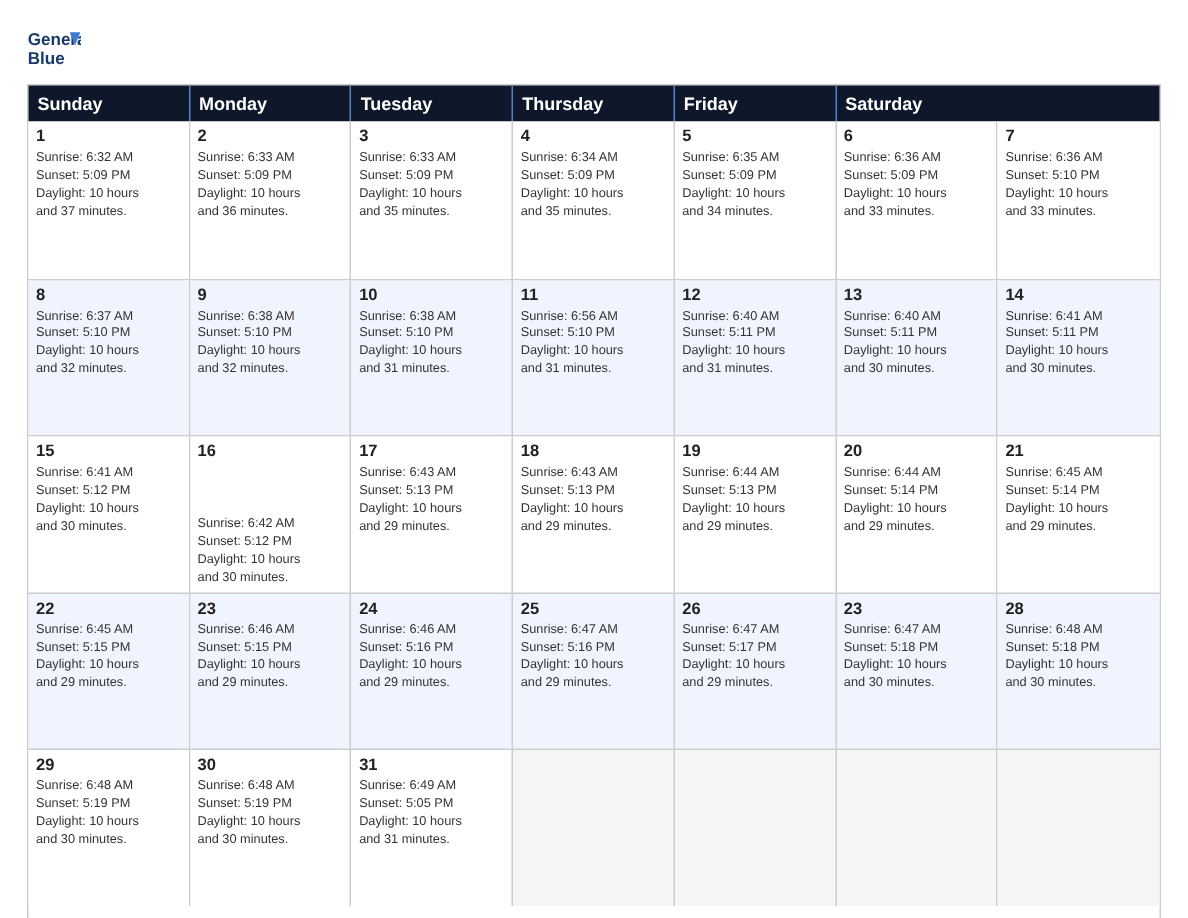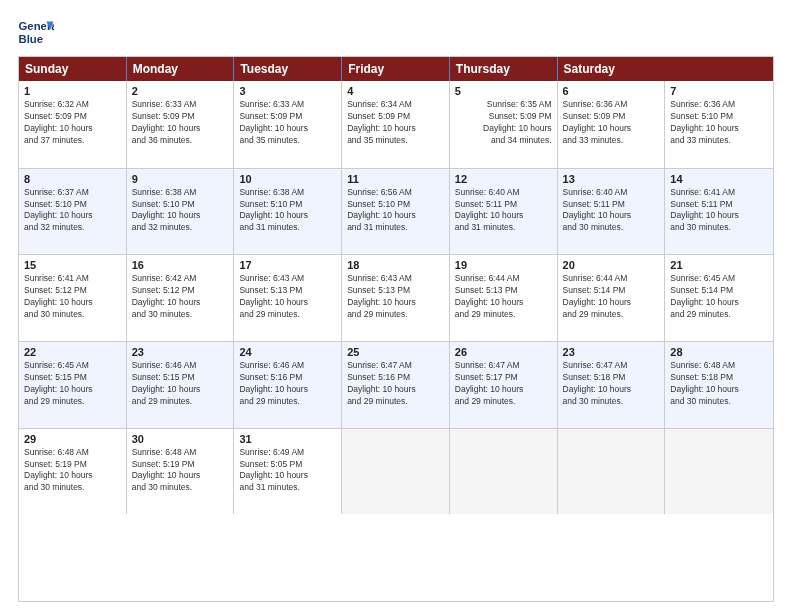--- a/index.html
+++ b/index.html
@@ -47,21 +47,21 @@
     }
     .calendar {
       flex: 1;
       display: flex;
       flex-direction: column;
       border: 1px solid #ccc;
     }
     .cal-header {
       display: grid;
       grid-template-columns: repeat(7, 1fr);
-      background: #7f1d1d;
+      background: #0f172a;
     }
     .cal-header-cell {
       color: #fff;
       font-size: 12px;
       font-weight: bold;
       padding: 5px 6px;
       text-align: left;
       border-right: 1px solid #5580cc;
     }
     .cal-header-cell:last-child { border-right: none; }
@@ -116,22 +116,22 @@
       <div class="month-title"></div>
       <div class="subtitle"></div>
     </div>
   </div>
 
   <div class="calendar">
     <div class="cal-header" id="cal-header">
         <div class="cal-header-cell">Sunday</div>
         <div class="cal-header-cell">Monday</div>
         <div class="cal-header-cell">Tuesday</div>
+        <div class="cal-header-cell">Thursday</div>
         <div class="cal-header-cell">Friday</div>
-        <div class="cal-header-cell">Thursday</div>
         <div class="cal-header-cell">Saturday</div>
       </div>
     <div class="cal-body" id="cal-body">
         <div class="cal-week">
           <div class="cal-cell">
             <span class="day-num">1</span>
             <div class="day-info" style="white-space: pre-line;">Sunrise: 6:32 AM
 Sunset: 5:09 PM
 Daylight: 10 hours
 and 37 minutes.</div>
@@ -152,21 +152,21 @@
           </div>
           <div class="cal-cell">
             <span class="day-num">4</span>
             <div class="day-info" style="white-space: pre-line;">Sunrise: 6:34 AM
 Sunset: 5:09 PM
 Daylight: 10 hours
 and 35 minutes.</div>
           </div>
           <div class="cal-cell">
             <span class="day-num">5</span>
-            <div class="day-info" style="white-space: pre-line; text-align: right;">Sunrise: 6:35 AM
+            <div class="day-info" style="white-space: pre-line;">Sunrise: 6:35 AM
 Sunset: 5:09 PM
 Daylight: 10 hours
 and 34 minutes.</div>
           </div>
           <div class="cal-cell">
             <span class="day-num">6</span>
             <div class="day-info" style="white-space: pre-line;">Sunrise: 6:36 AM
 Sunset: 5:09 PM
 Daylight: 10 hours
 and 33 minutes.</div>
@@ -233,21 +233,21 @@
         <div class="cal-week">
           <div class="cal-cell">
             <span class="day-num">15</span>
             <div class="day-info" style="white-space: pre-line;">Sunrise: 6:41 AM
 Sunset: 5:12 PM
 Daylight: 10 hours
 and 30 minutes.</div>
           </div>
           <div class="cal-cell">
             <span class="day-num">16</span>
-            <div class="day-info" style="white-space: pre-line;">Sunrise: 6:42 AM
+            <div class="day-info" style="white-space: pre-line; margin-top: 36px;">Sunrise: 6:42 AM
 Sunset: 5:12 PM
 Daylight: 10 hours
 and 30 minutes.</div>
           </div>
           <div class="cal-cell">
             <span class="day-num">17</span>
             <div class="day-info" style="white-space: pre-line;">Sunrise: 6:43 AM
 Sunset: 5:13 PM
 Daylight: 10 hours
 and 29 minutes.</div>

